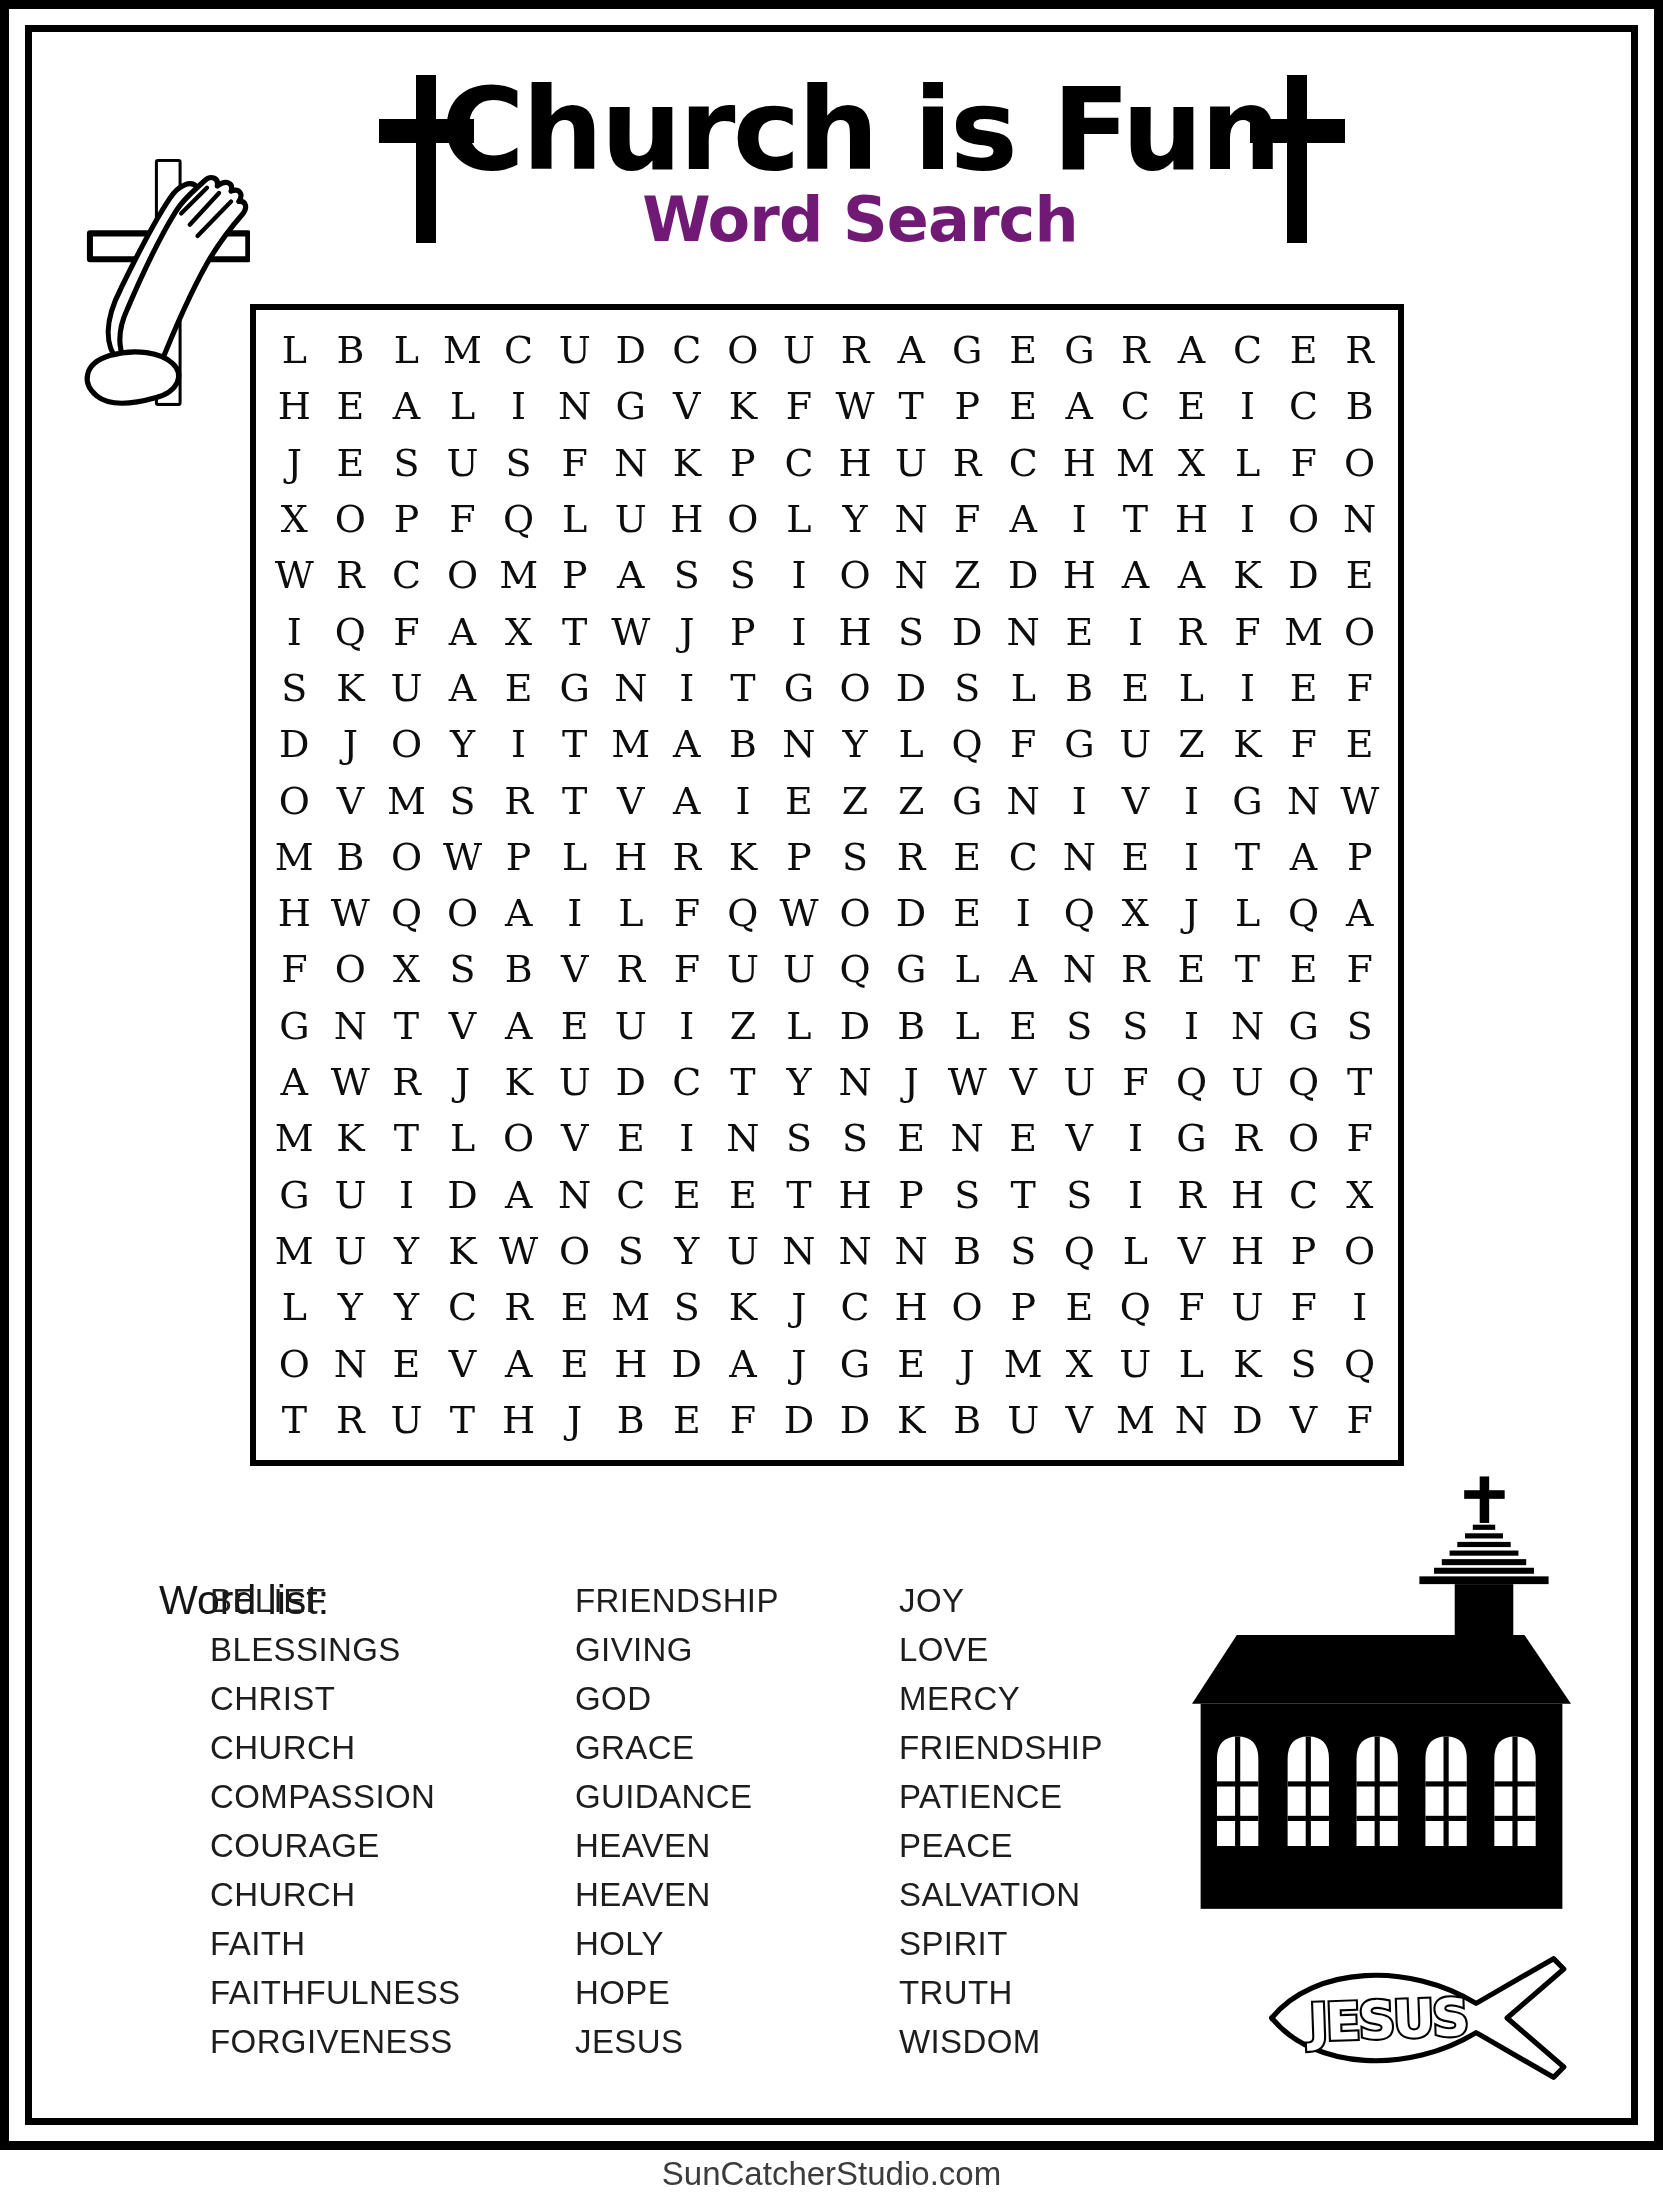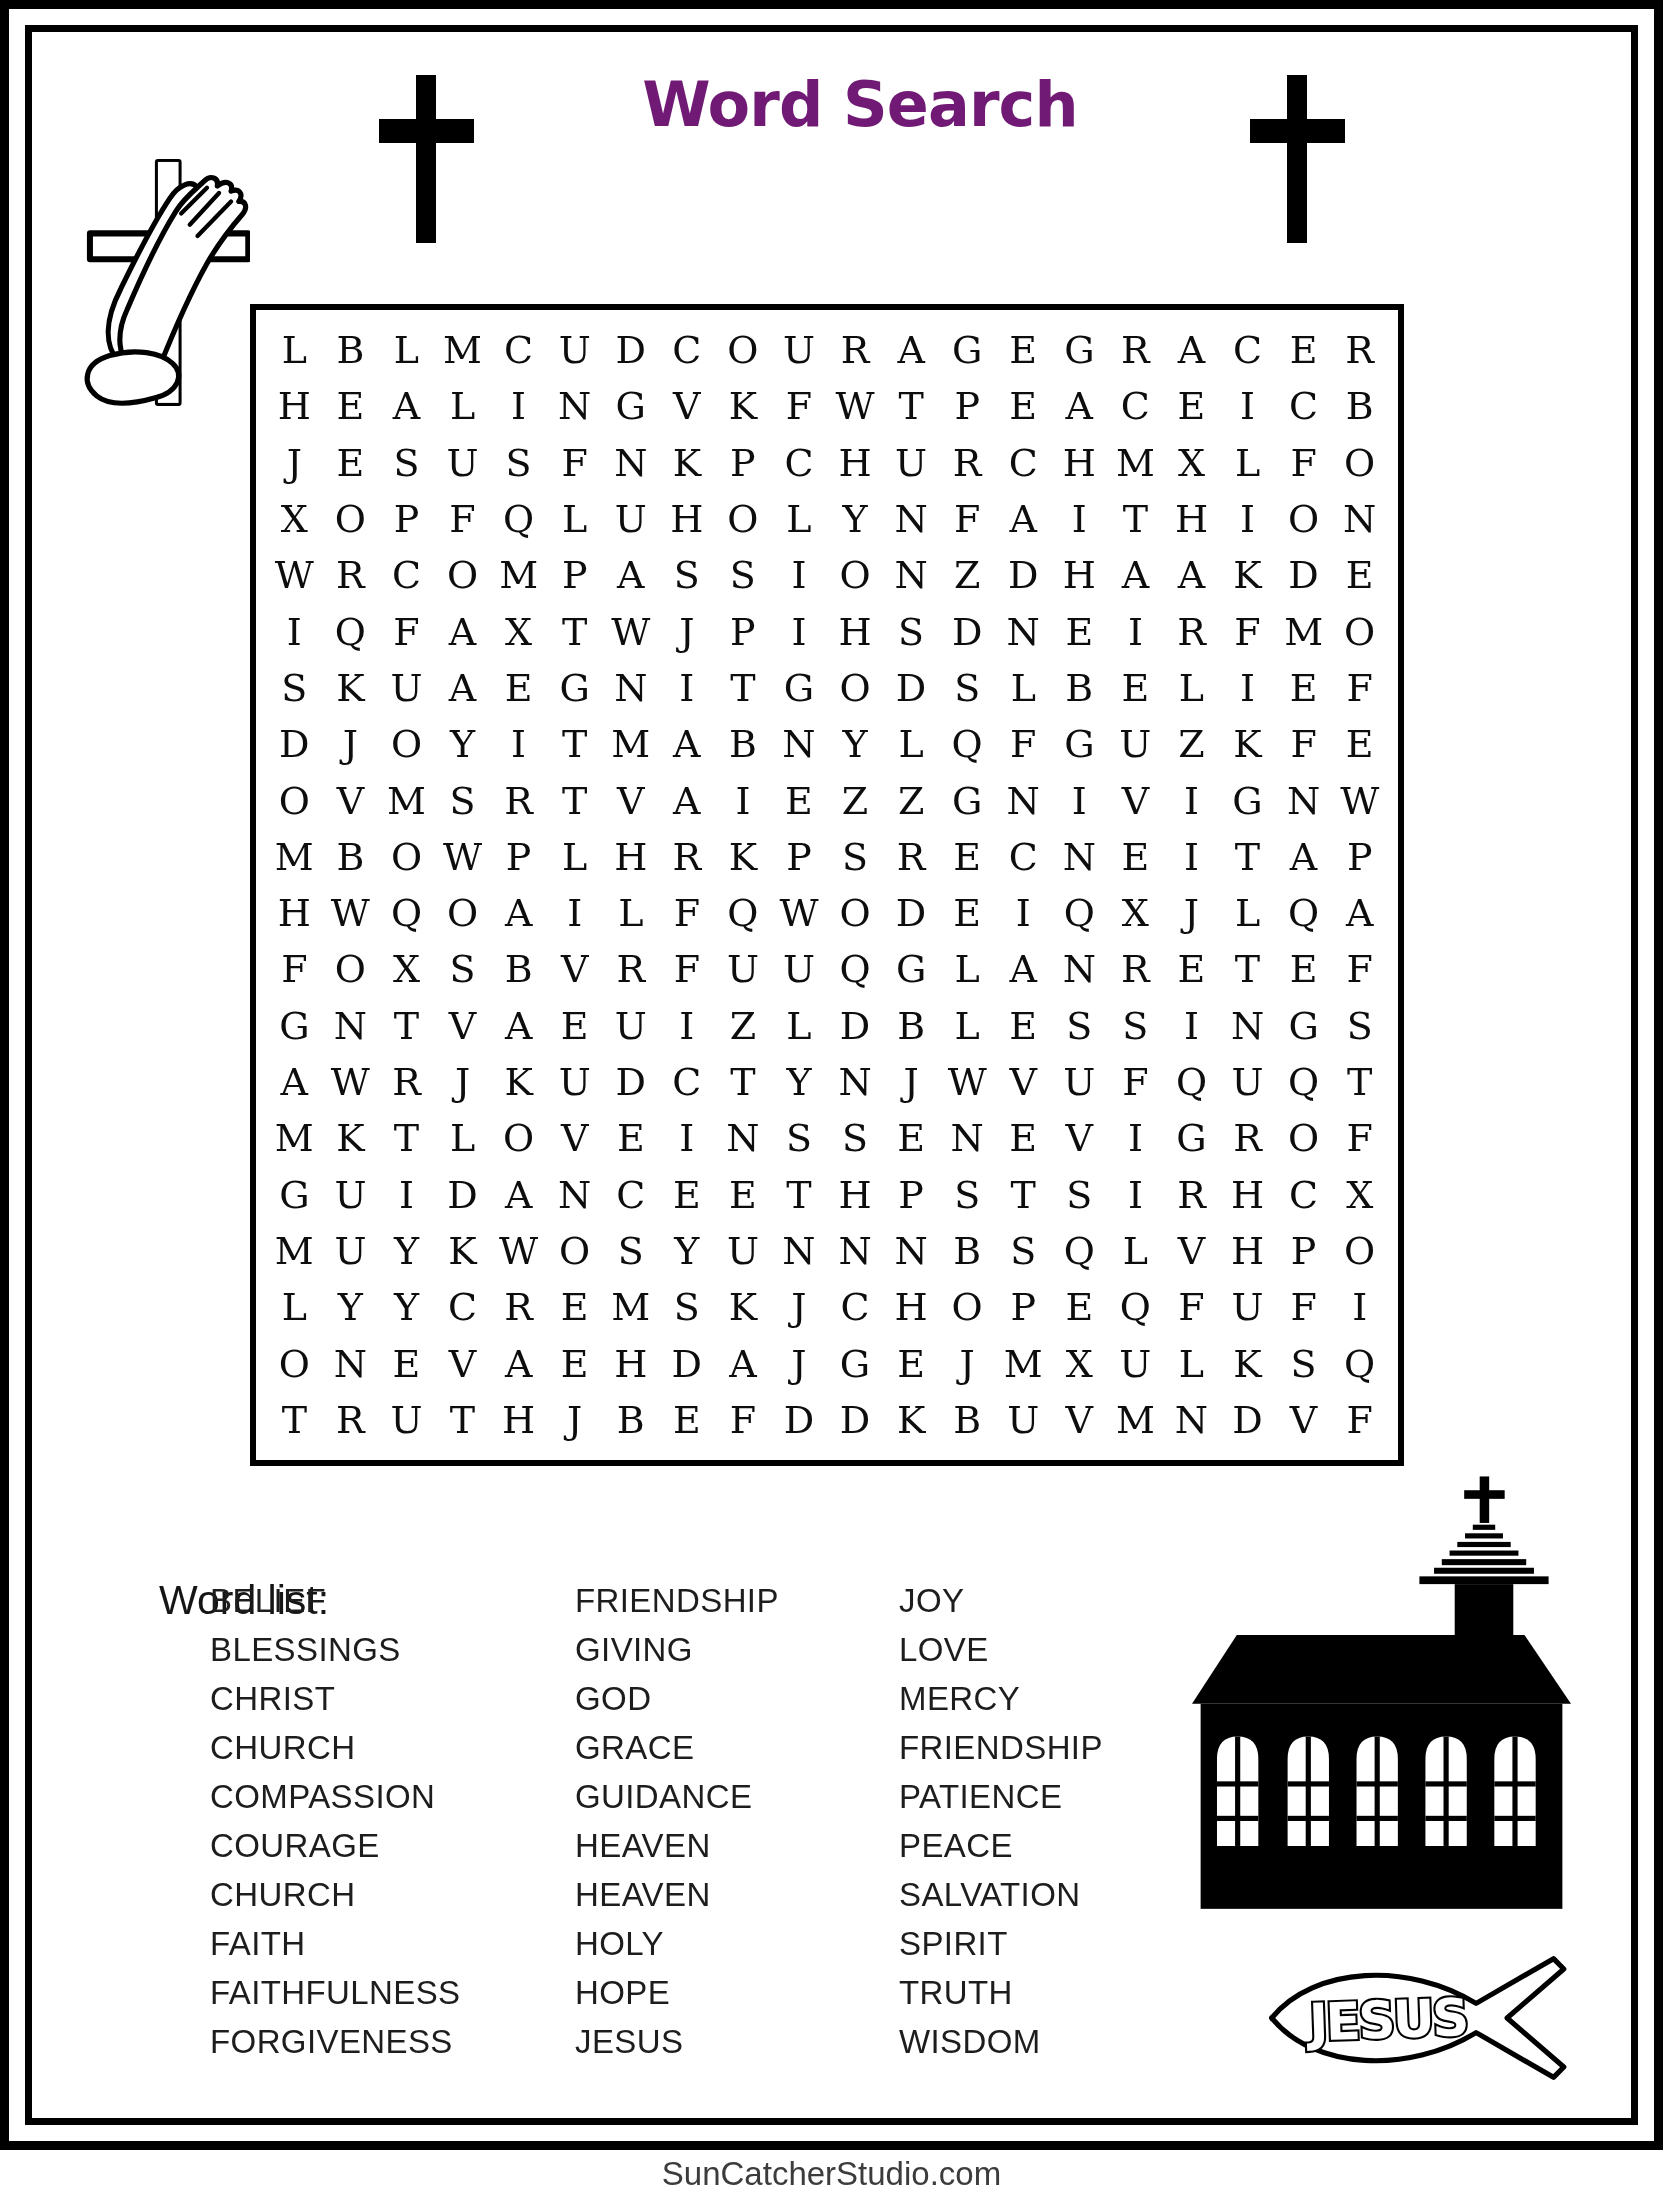--- a/index.html
+++ b/index.html
@@ -99,20 +99,21 @@
 
 <div class="cross cross-left">
   <div class="v"></div>
   <div class="h"></div>
 </div>
 <div class="cross cross-right">
   <div class="v"></div>
   <div class="h"></div>
 </div>
 <div class="title-wrap">
+  <div class="title-main">Church is Fun</div>
   <div class="title-sub">Word Search</div>
 </div>
 
 <div class="grid-box">
   <div class="letter-grid">
       <span class="cell">L</span>
       <span class="cell">B</span>
       <span class="cell">L</span>
       <span class="cell">M</span>
       <span class="cell">C</span>

